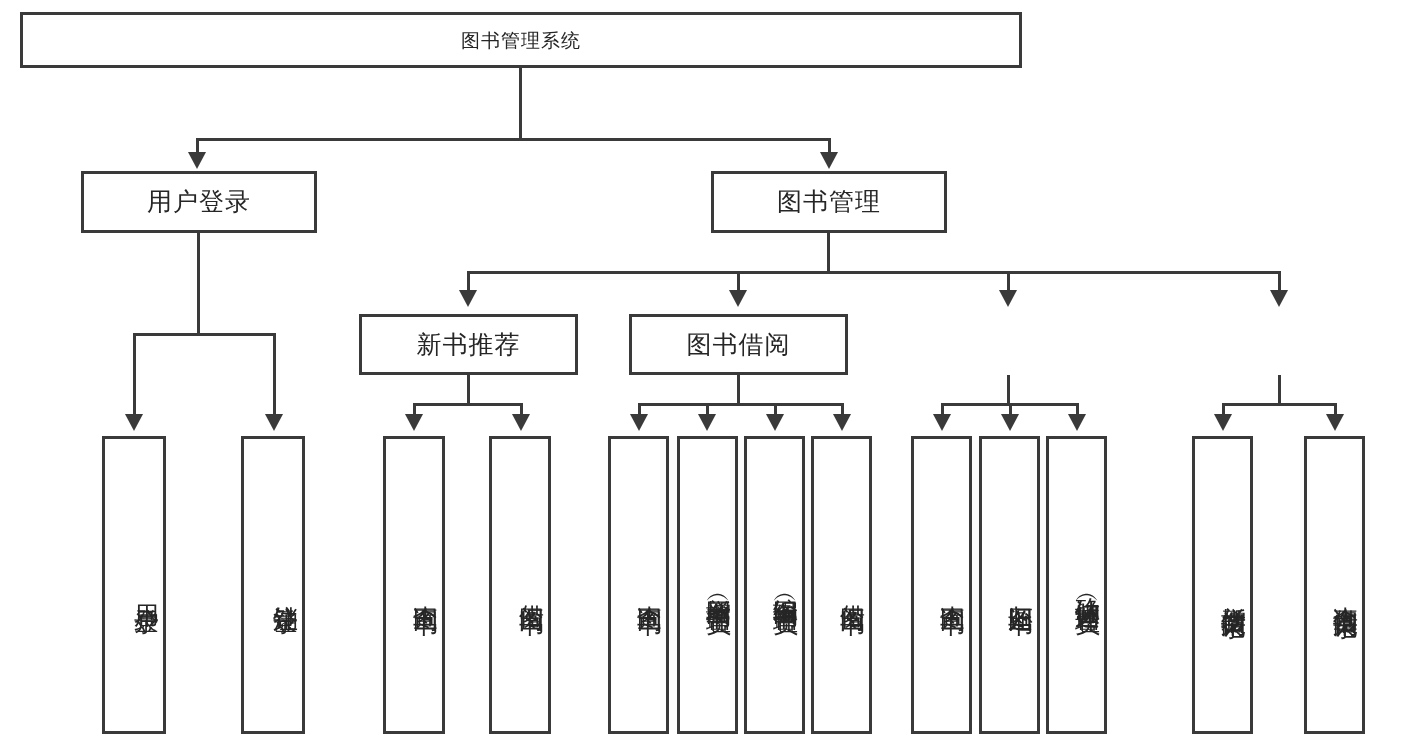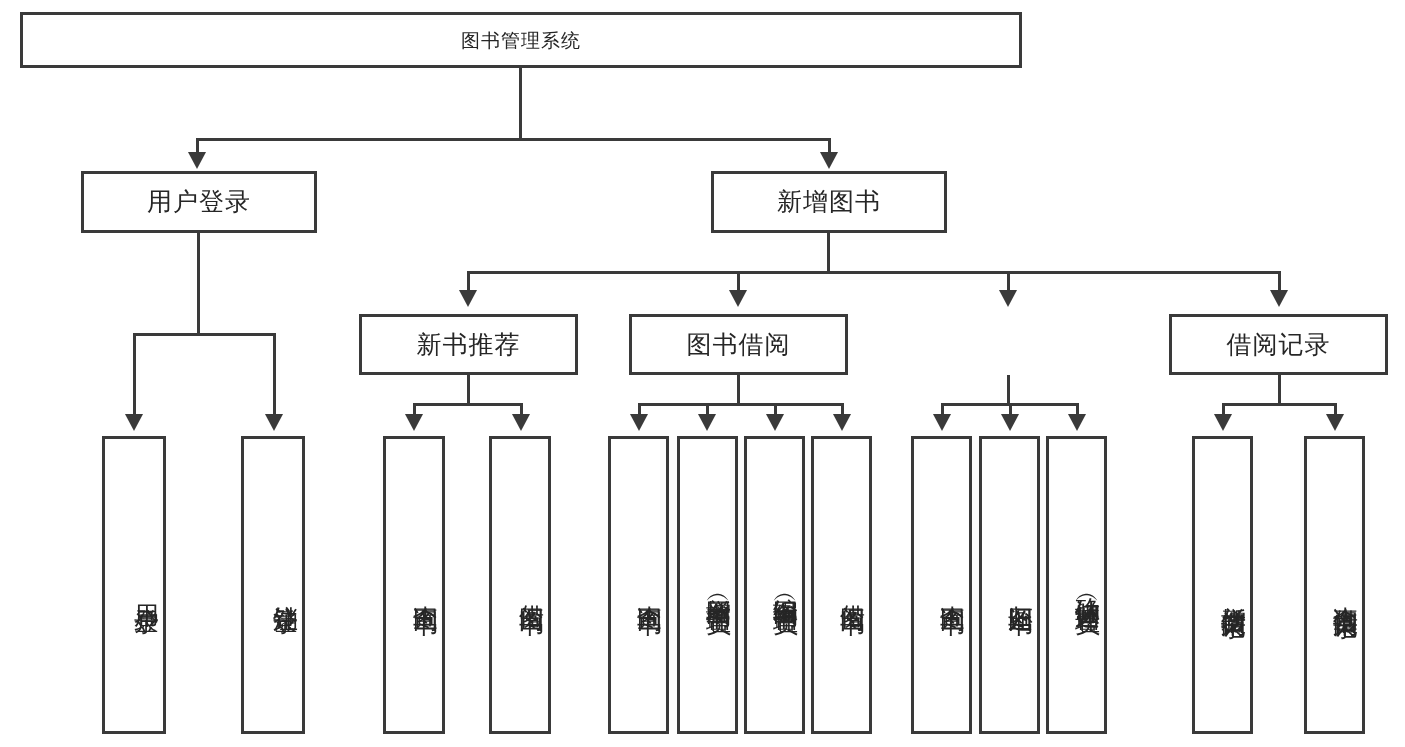--- a/index.html
+++ b/index.html
@@ -88,21 +88,21 @@
 
   <div class="conn v" style="left:519px; top:68px; height:72px;"></div>
   <div class="conn h" style="left:196px; top:138px; width:634px;"></div>
   <div class="conn v" style="left:196px; top:138px; height:24px;"></div>
   <div class="arrow" style="left:188px; top:152px;"></div>
   <div class="conn v" style="left:828px; top:138px; height:24px;"></div>
   <div class="arrow" style="left:820px; top:152px;"></div>
 
   <div class="node horiz" style="left:81px; top:171px; width:236px; height:62px;">用户登录</div>
 
-  <div class="node horiz" style="left:711px; top:171px; width:236px; height:62px;">新增图书</div>
+  <div class="node horiz" style="left:711px; top:171px; width:236px; height:62px;">图书管理</div>
 
   <div class="conn v" style="left:197px; top:233px; height:102px;"></div>
   <div class="conn h" style="left:133px; top:333px; width:143px;"></div>
   <div class="conn v" style="left:133px; top:333px; height:88px;"></div>
   <div class="arrow" style="left:125px; top:414px;"></div>
   <div class="conn v" style="left:273px; top:333px; height:88px;"></div>
   <div class="arrow" style="left:265px; top:414px;"></div>
 
   <div class="conn v" style="left:827px; top:233px; height:40px;"></div>
   <div class="conn h" style="left:467px; top:271px; width:814px;"></div>
@@ -113,21 +113,20 @@
   <div class="conn v" style="left:1007px; top:271px; height:26px;"></div>
   <div class="arrow" style="left:999px; top:290px;"></div>
   <div class="conn v" style="left:1278px; top:271px; height:26px;"></div>
   <div class="arrow" style="left:1270px; top:290px;"></div>
 
   <div class="node horiz" style="left:359px; top:314px; width:219px; height:61px;">新书推荐</div>
 
   <div class="node horiz" style="left:629px; top:314px; width:219px; height:61px;">图书借阅</div>
 
 
-  <div class="node horiz" style="left:1169px; top:314px; width:219px; height:61px;">借阅记录</div>
 
   <div class="conn v" style="left:467px; top:375px; height:30px;"></div>
   <div class="conn h" style="left:413px; top:403px; width:110px;"></div>
   <div class="conn v" style="left:413px; top:403px; height:18px;"></div>
   <div class="arrow" style="left:405px; top:414px;"></div>
   <div class="conn v" style="left:520px; top:403px; height:18px;"></div>
   <div class="arrow" style="left:512px; top:414px;"></div>
 
   <div class="conn v" style="left:737px; top:375px; height:30px;"></div>
   <div class="conn h" style="left:638px; top:403px; width:206px;"></div>

